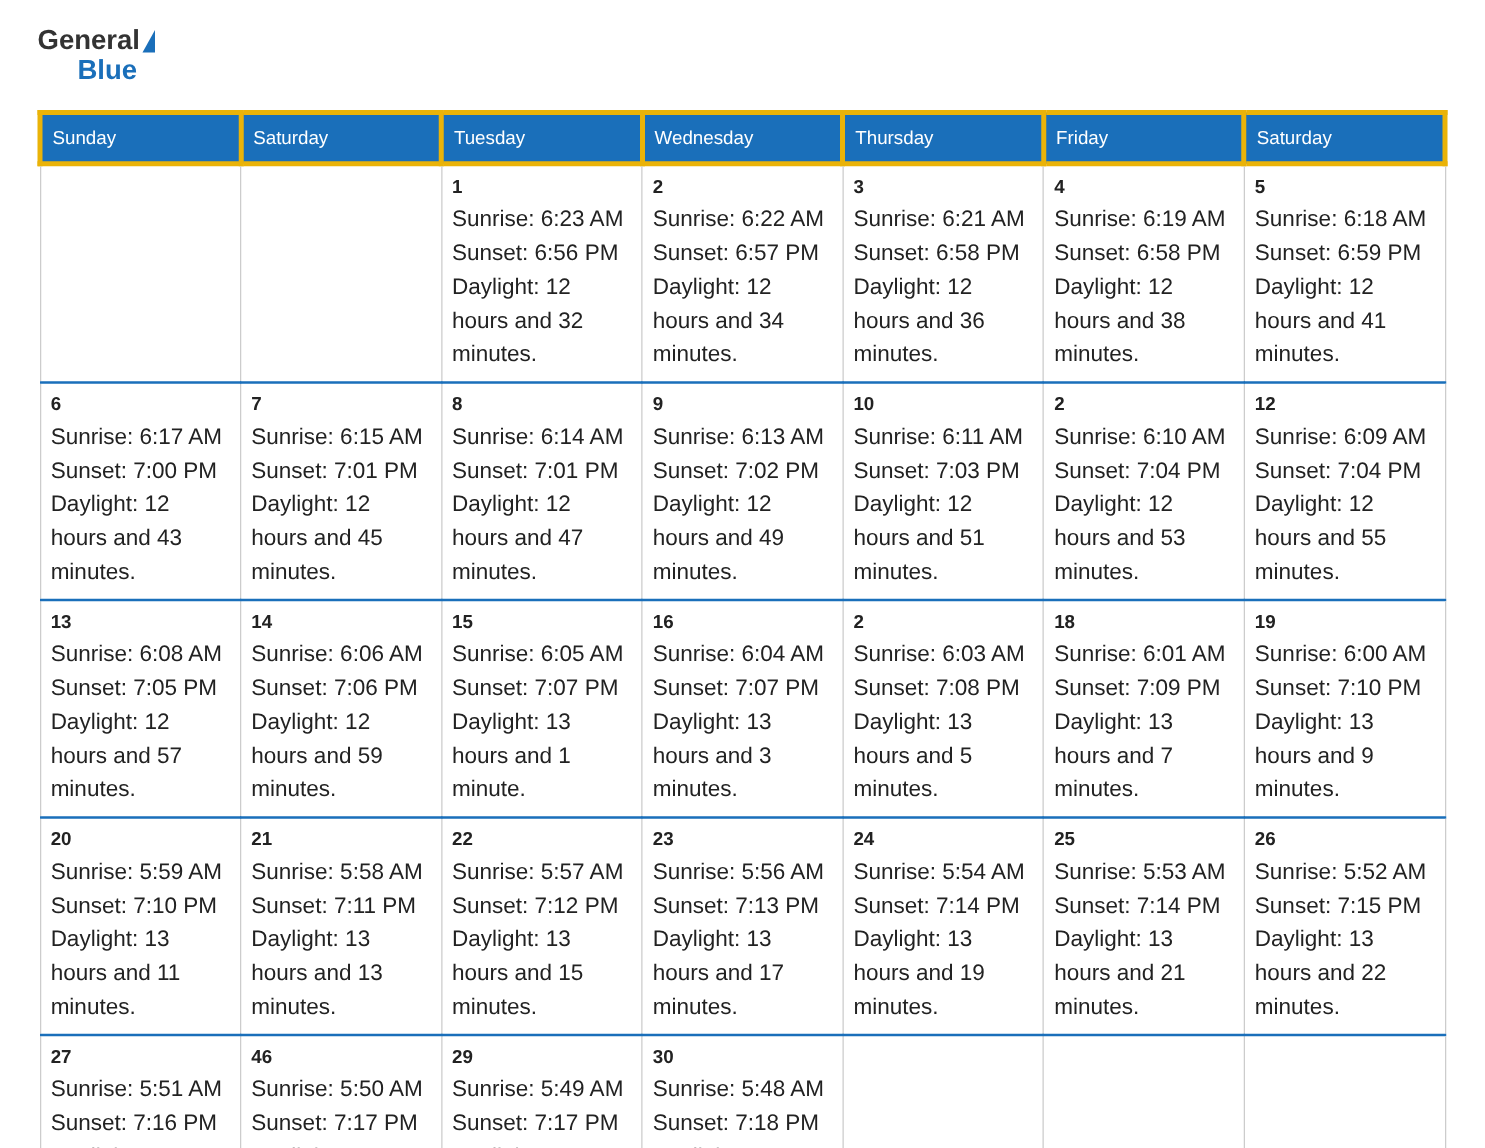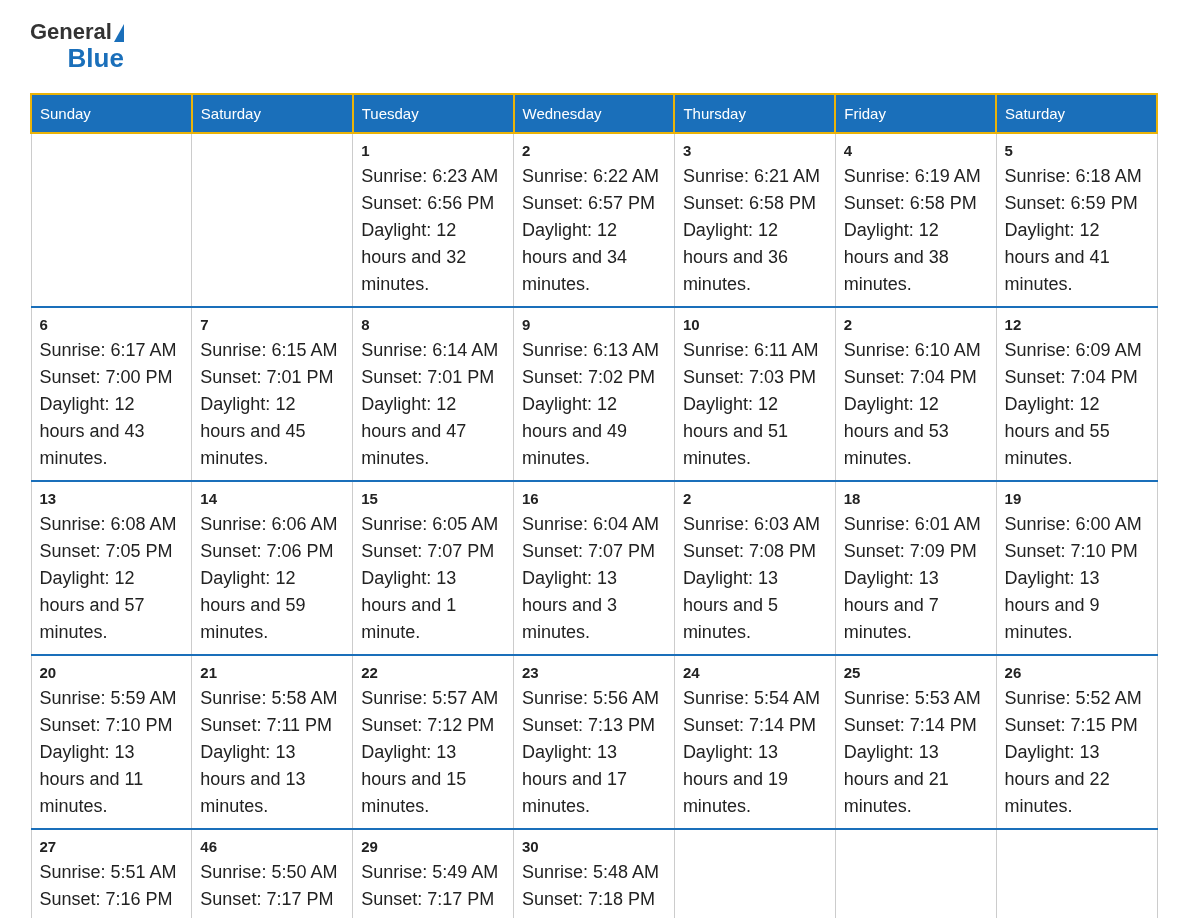--- a/index.html
+++ b/index.html
@@ -13,31 +13,31 @@
     .header {
       display: flex;
       justify-content: space-between;
       align-items: flex-start;
       margin-bottom: 20px;
     }
     .logo {
       display: flex;
       align-items: center;
       gap: 4px;
-      text-align: right;
     }
     .logo-text-general {
       font-size: 22px;
       font-weight: bold;
       color: #333;
     }
     .logo-text-blue {
-      font-size: 26px;
+      font-size: 22px;
       font-weight: bold;
       color: #1a6fba;
+      margin-left: 32px;
     }
     .logo-triangle {
       width: 0;
       height: 0;
       border-left: 10px solid transparent;
       border-right: 0px solid transparent;
       border-bottom: 18px solid #1a6fba;
       margin-left: 2px;
       margin-bottom: -2px;
     }
@@ -59,21 +59,21 @@
       border-collapse: collapse;
       table-layout: fixed;
     }
     thead tr th {
       background-color: #1a6fba;
       color: #fff;
       padding: 10px 8px;
       font-size: 15px;
       font-weight: normal;
       text-align: left;
-      border: 2px solid #eab308;
+      border: 4px solid #eab308;
     }
     tbody tr td {
       border: 1px solid #ccc;
       vertical-align: top;
       padding: 8px 8px;
       font-size: 13px;
       color: #222;
       height: 100px;
     }
     tbody tr {

